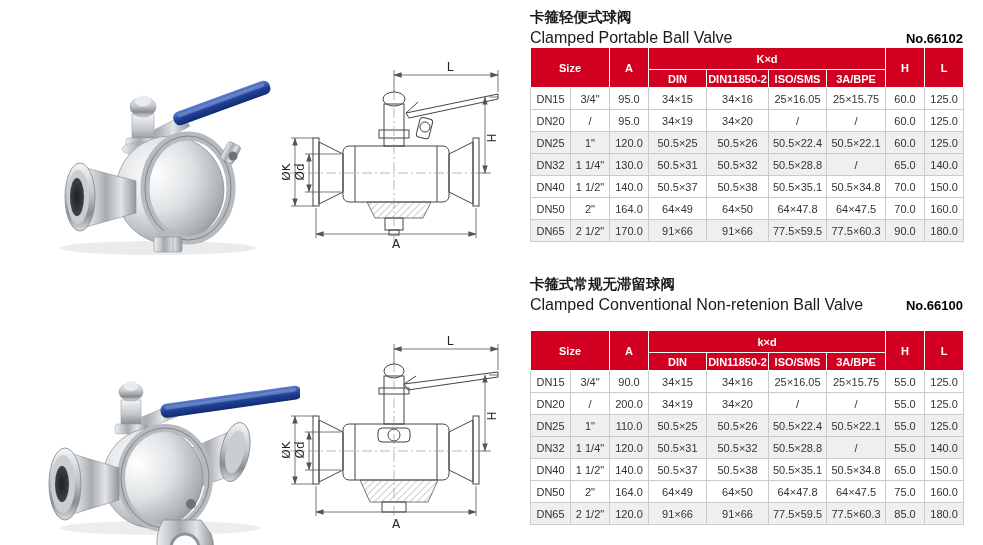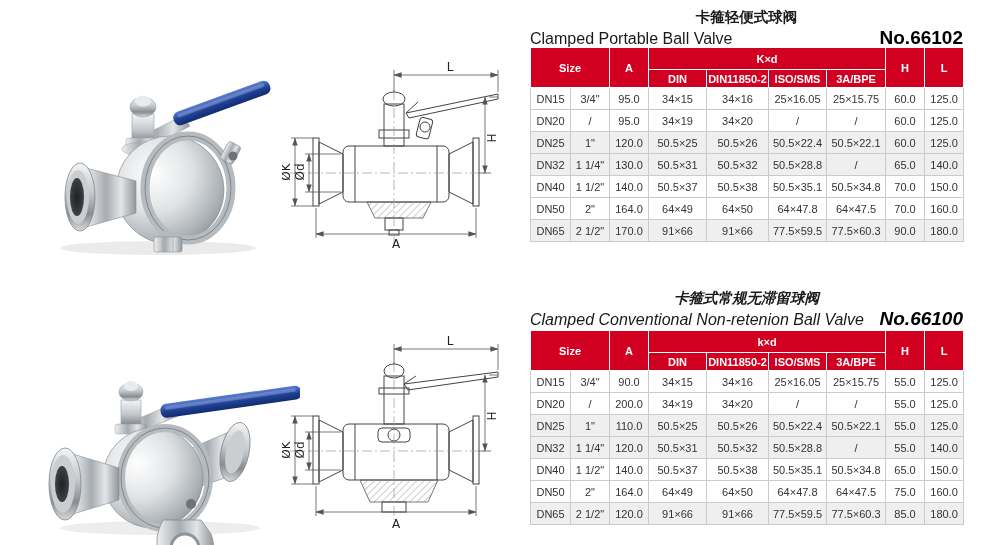--- a/index.html
+++ b/index.html
@@ -2,25 +2,25 @@
 <html style="--red: #d10020; --alt: #efefef; --bd: #cbcbcb; --blue: #23408f;"><head>
 <meta charset="utf-8">
 <style>
   :root{
     --red:#d10020; --alt:#efefef; --bd:#cbcbcb; --blue:#23408f;
   }
   html,body{margin:0;padding:0;background:#fff;}
   .page{position:relative;width:983px;height:545px;background:#fff;overflow:hidden;
         font-family:"Liberation Sans","DejaVu Sans",sans-serif;}
   .photo,.drawing{position:absolute;}
-  .titleblock{position:absolute;width:433px;text-align:center;}
+  .titleblock{position:absolute;width:433px;}
   .title-cn{font-size:14.5px;color:#1a1a1a;font-weight:600;line-height:19px;}
   .title-row{display:flex;justify-content:space-between;align-items:baseline;}
   .title-en{font-size:16px;color:#1a1a1a;font-weight:500;line-height:21px;}
-  .title-no{font-size:19px;color:#000;font-weight:bold;}
+  .title-no{font-size:13px;color:#000;font-weight:bold;}
   table.spec{position:absolute;width:433px;border-collapse:collapse;table-layout:fixed;}
   table.spec th{background:var(--red);color:#fff;font-weight:bold;font-size:11px;
         border:1px solid #fff;height:21px;padding:0;text-align:center;vertical-align:middle;}
   table.spec thead tr:nth-child(2) th{height:17px;}
   table.spec td{border:1px solid var(--bd);text-align:center;vertical-align:middle;
         height:21px;padding:0 1px;font-size:11px;color:#333;background:#fff;}
   table.spec tbody tr:nth-child(3) td,
   table.spec tbody tr:nth-child(4) td,
   table.spec tbody tr:nth-child(7) td{background:var(--alt);}
   svg text{font-family:"DejaVu Sans","Liberation Sans",sans-serif;}
@@ -420,21 +420,21 @@
         <line x1="34" y1="180" x2="194" y2="180" marker-start="url(#ar2)" marker-end="url(#ar2)"></line>
       </g>
       <text class="dimtext" x="168" y="13" text-anchor="middle">L</text>
       <text class="dimtext" x="214" y="84" text-anchor="middle" transform="rotate(-90 214 84)">H</text>
       <text class="dimtext" x="8" y="118" text-anchor="middle" transform="rotate(-90 8 118)">ØK</text>
       <text class="dimtext" x="22" y="118" text-anchor="middle" transform="rotate(-90 22 118)">Ød</text>
       <text class="dimtext" x="114" y="196" text-anchor="middle">A</text>
     </svg>
   </div>
 
-  <div class="titleblock" style="left:530px;top:289px;font-style:italic;">
+  <div class="titleblock" style="left:530px;top:275px;">
     <div class="title-cn">卡箍式常规无滞留球阀</div>
     <div class="title-row">
       <div class="title-en">Clamped Conventional Non-retenion Ball Valve</div>
       <div class="title-no">No.66100</div>
     </div>
   </div>
 
   <table class="spec" style="left:530px;top:330px;">
     <colgroup>
       <col style="width:40px">

